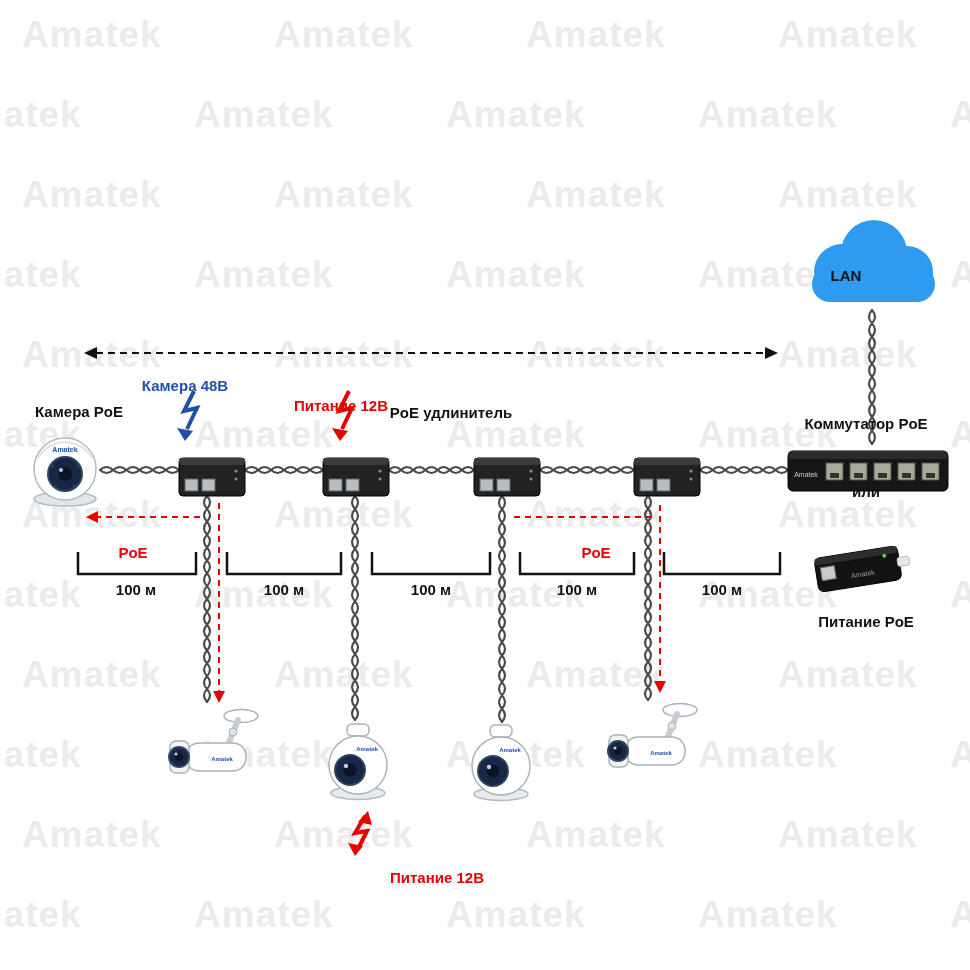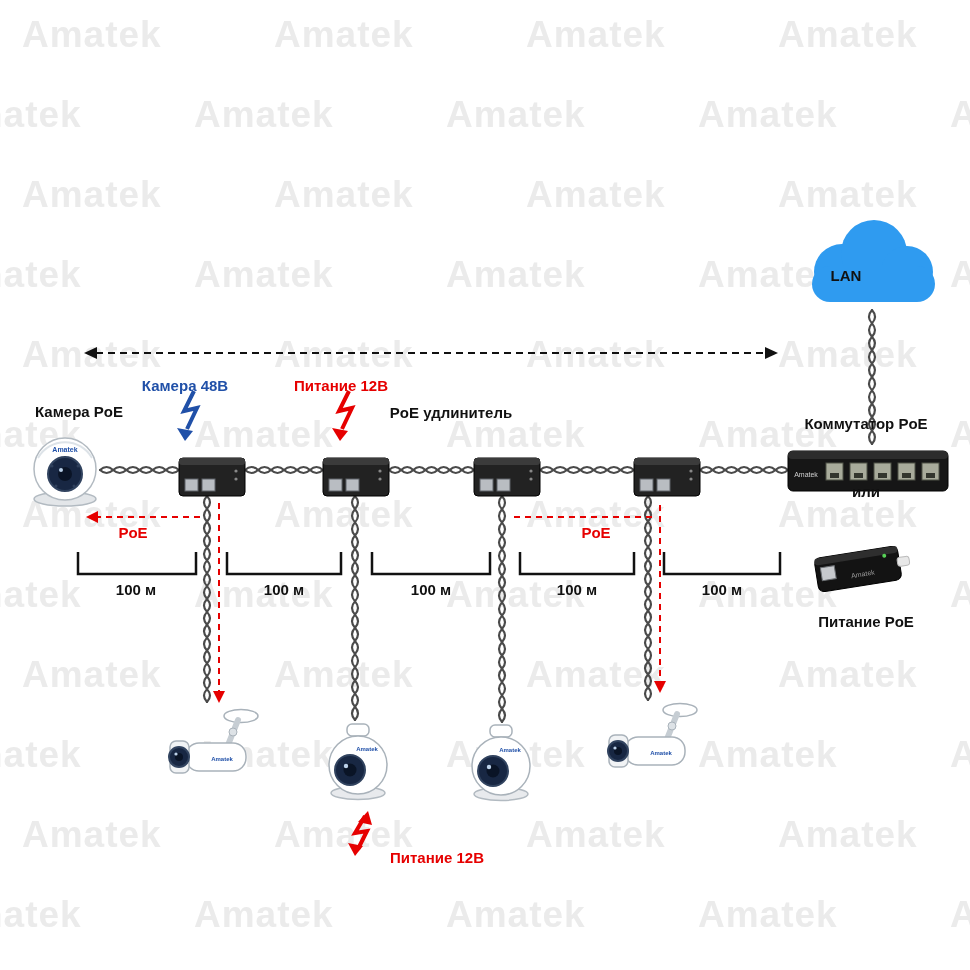--- a/index.html
+++ b/index.html
@@ -5,21 +5,21 @@
   html,body{margin:0;padding:0;background:#fff;}
   .stage{position:relative;width:970px;height:970px;background:#fff;overflow:hidden;
          font-family:"Liberation Sans",sans-serif;}
   .wm-layer{position:absolute;inset:0;z-index:0;pointer-events:none;}
   .wm-layer span{position:absolute;font-weight:bold;font-size:37px;letter-spacing:1px;
                  color:var(--wm,#ebebeb);white-space:nowrap;user-select:none;}
   svg.art{position:absolute;left:0;top:0;z-index:1;}
   .lbl{position:absolute;z-index:2;transform:translateX(-50%);font-weight:bold;
        font-size:15px;color:#111;white-space:nowrap;}
   .lbl.blue{color:var(--blue,#2050a8);}
-  .lbl.red{color:var(--red,#e60000);}
+  .lbl.red{color:var(--red,#e60000);margin-top:20px;}
   .c-cloud{fill:var(--cloud,#2f9bf0);}
   .s-red{stroke:var(--red,#e60000);}
   .f-red{fill:var(--red,#e60000);}
   .s-blue{stroke:var(--blue,#2050a8);}
   .f-blue{fill:var(--blue,#2050a8);}
 </style>
 </head>
 <body>
 
 <div class="stage">

